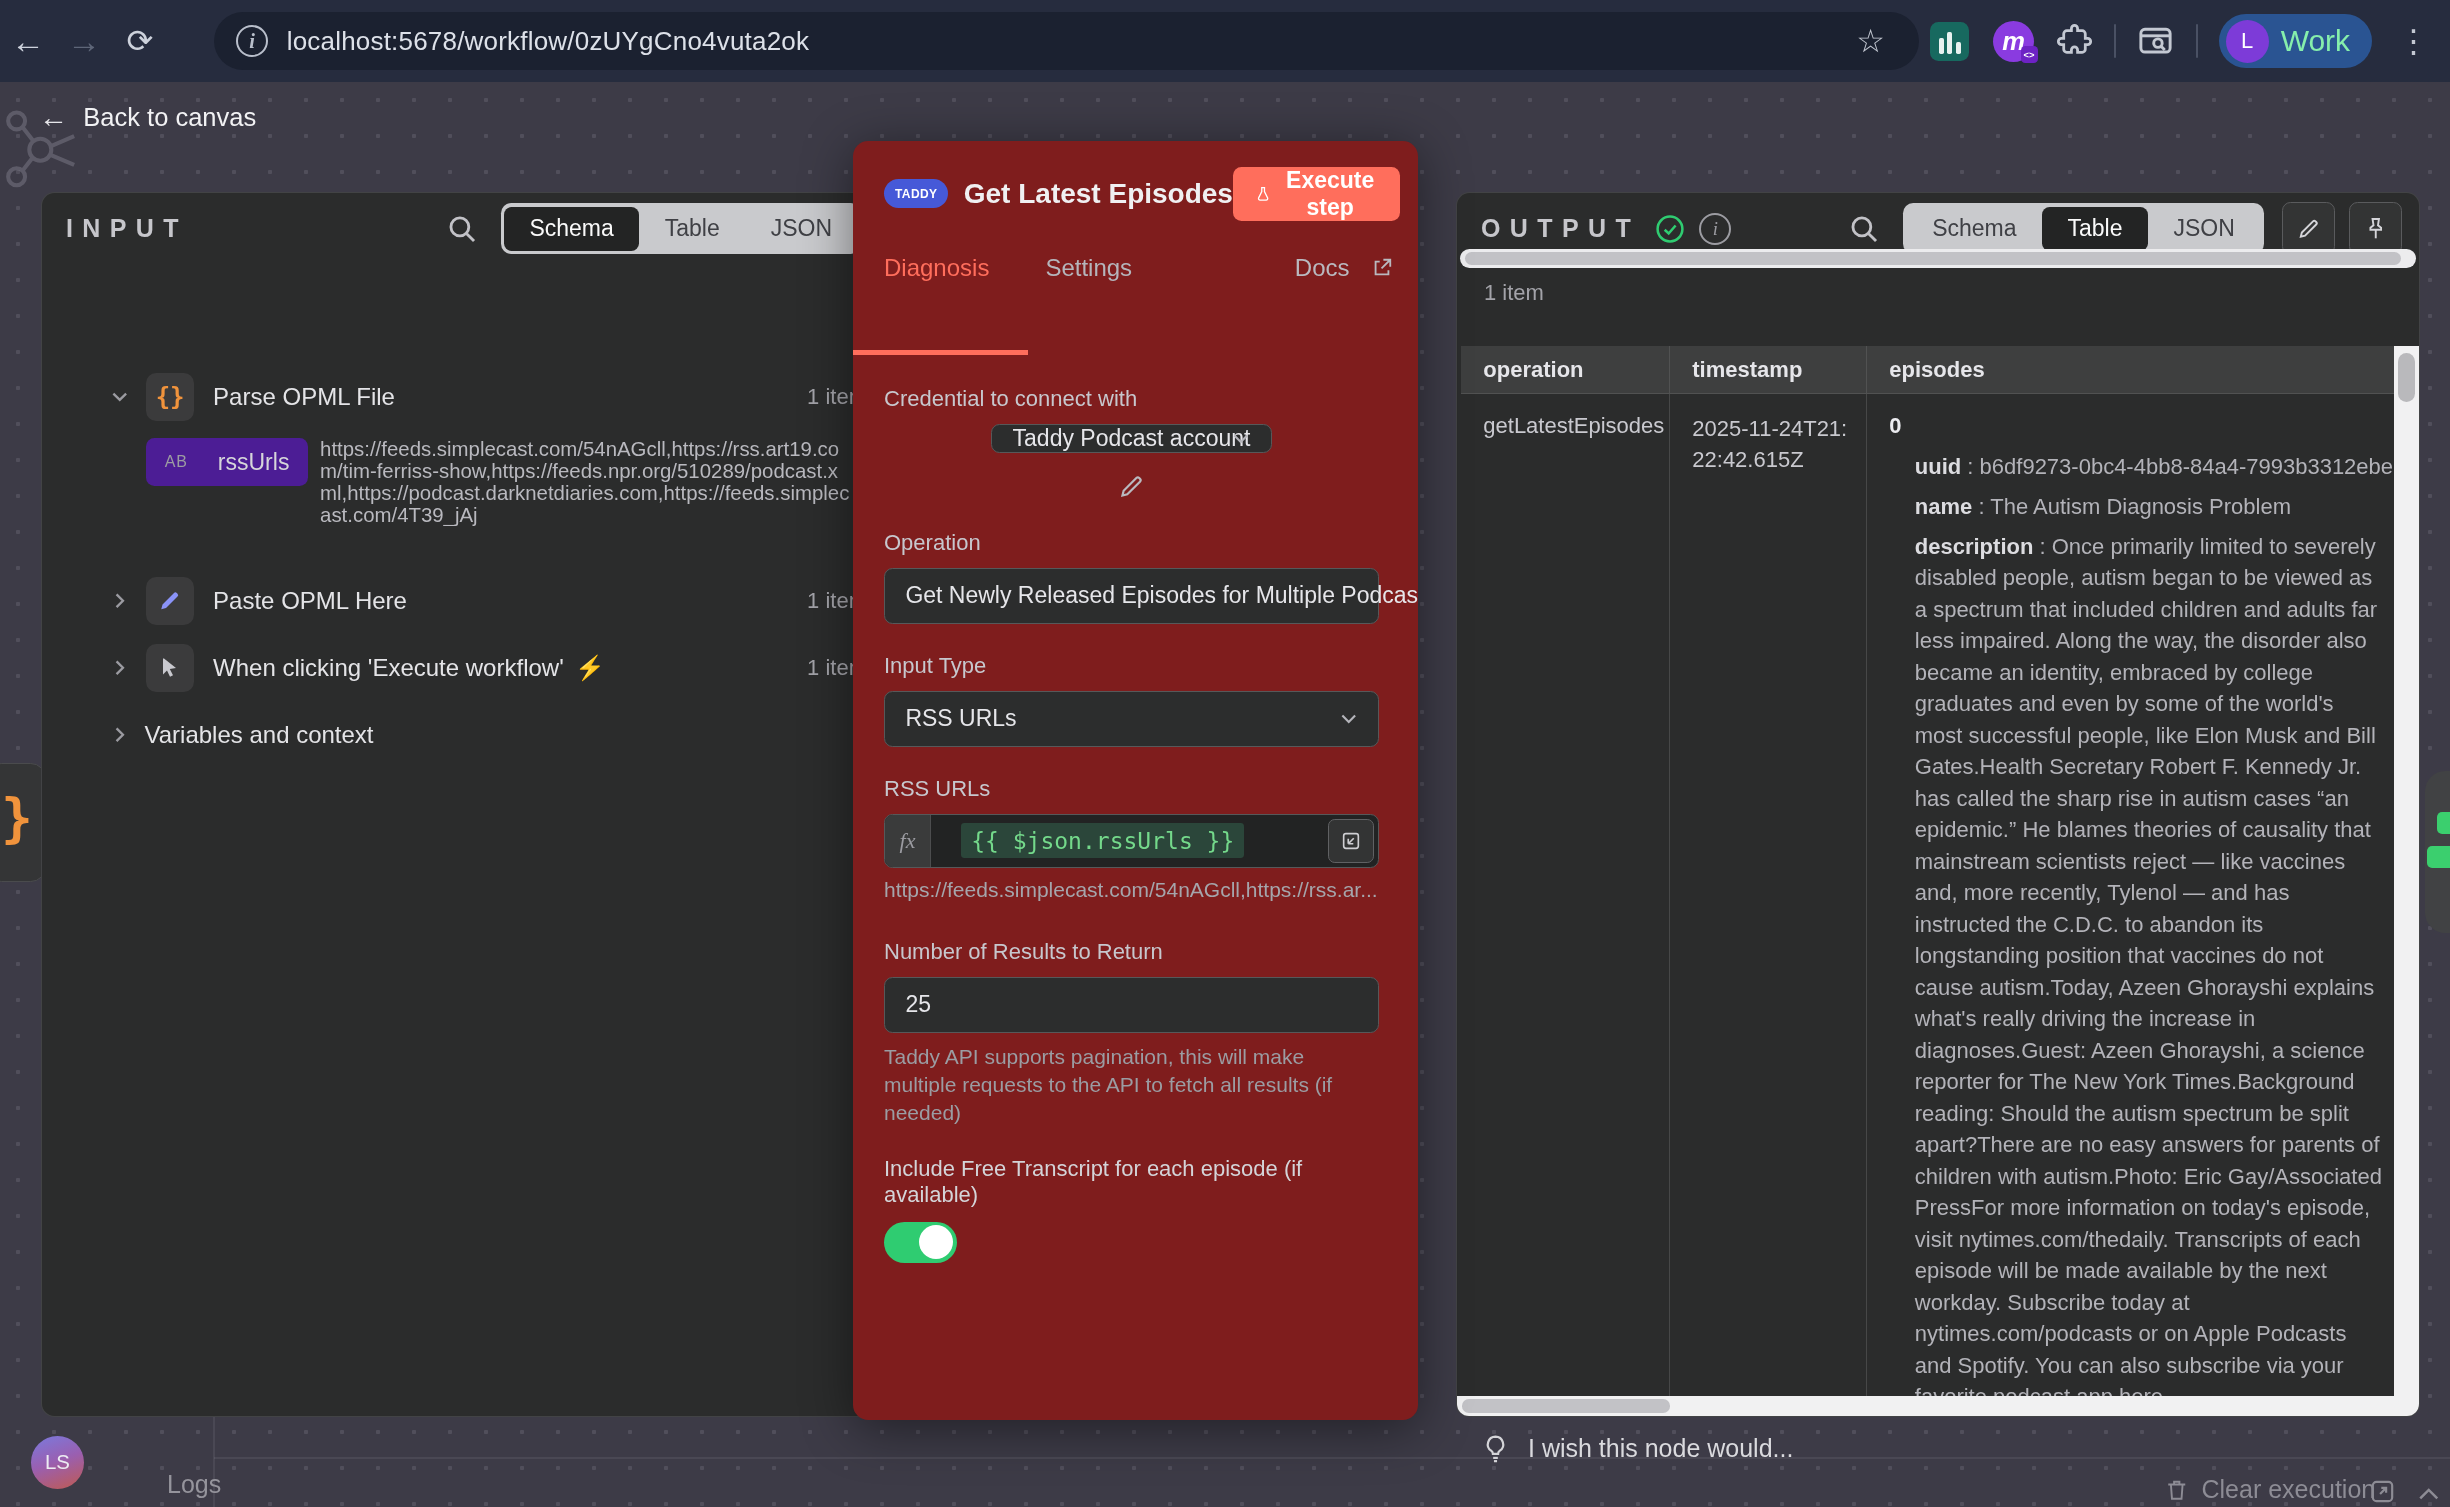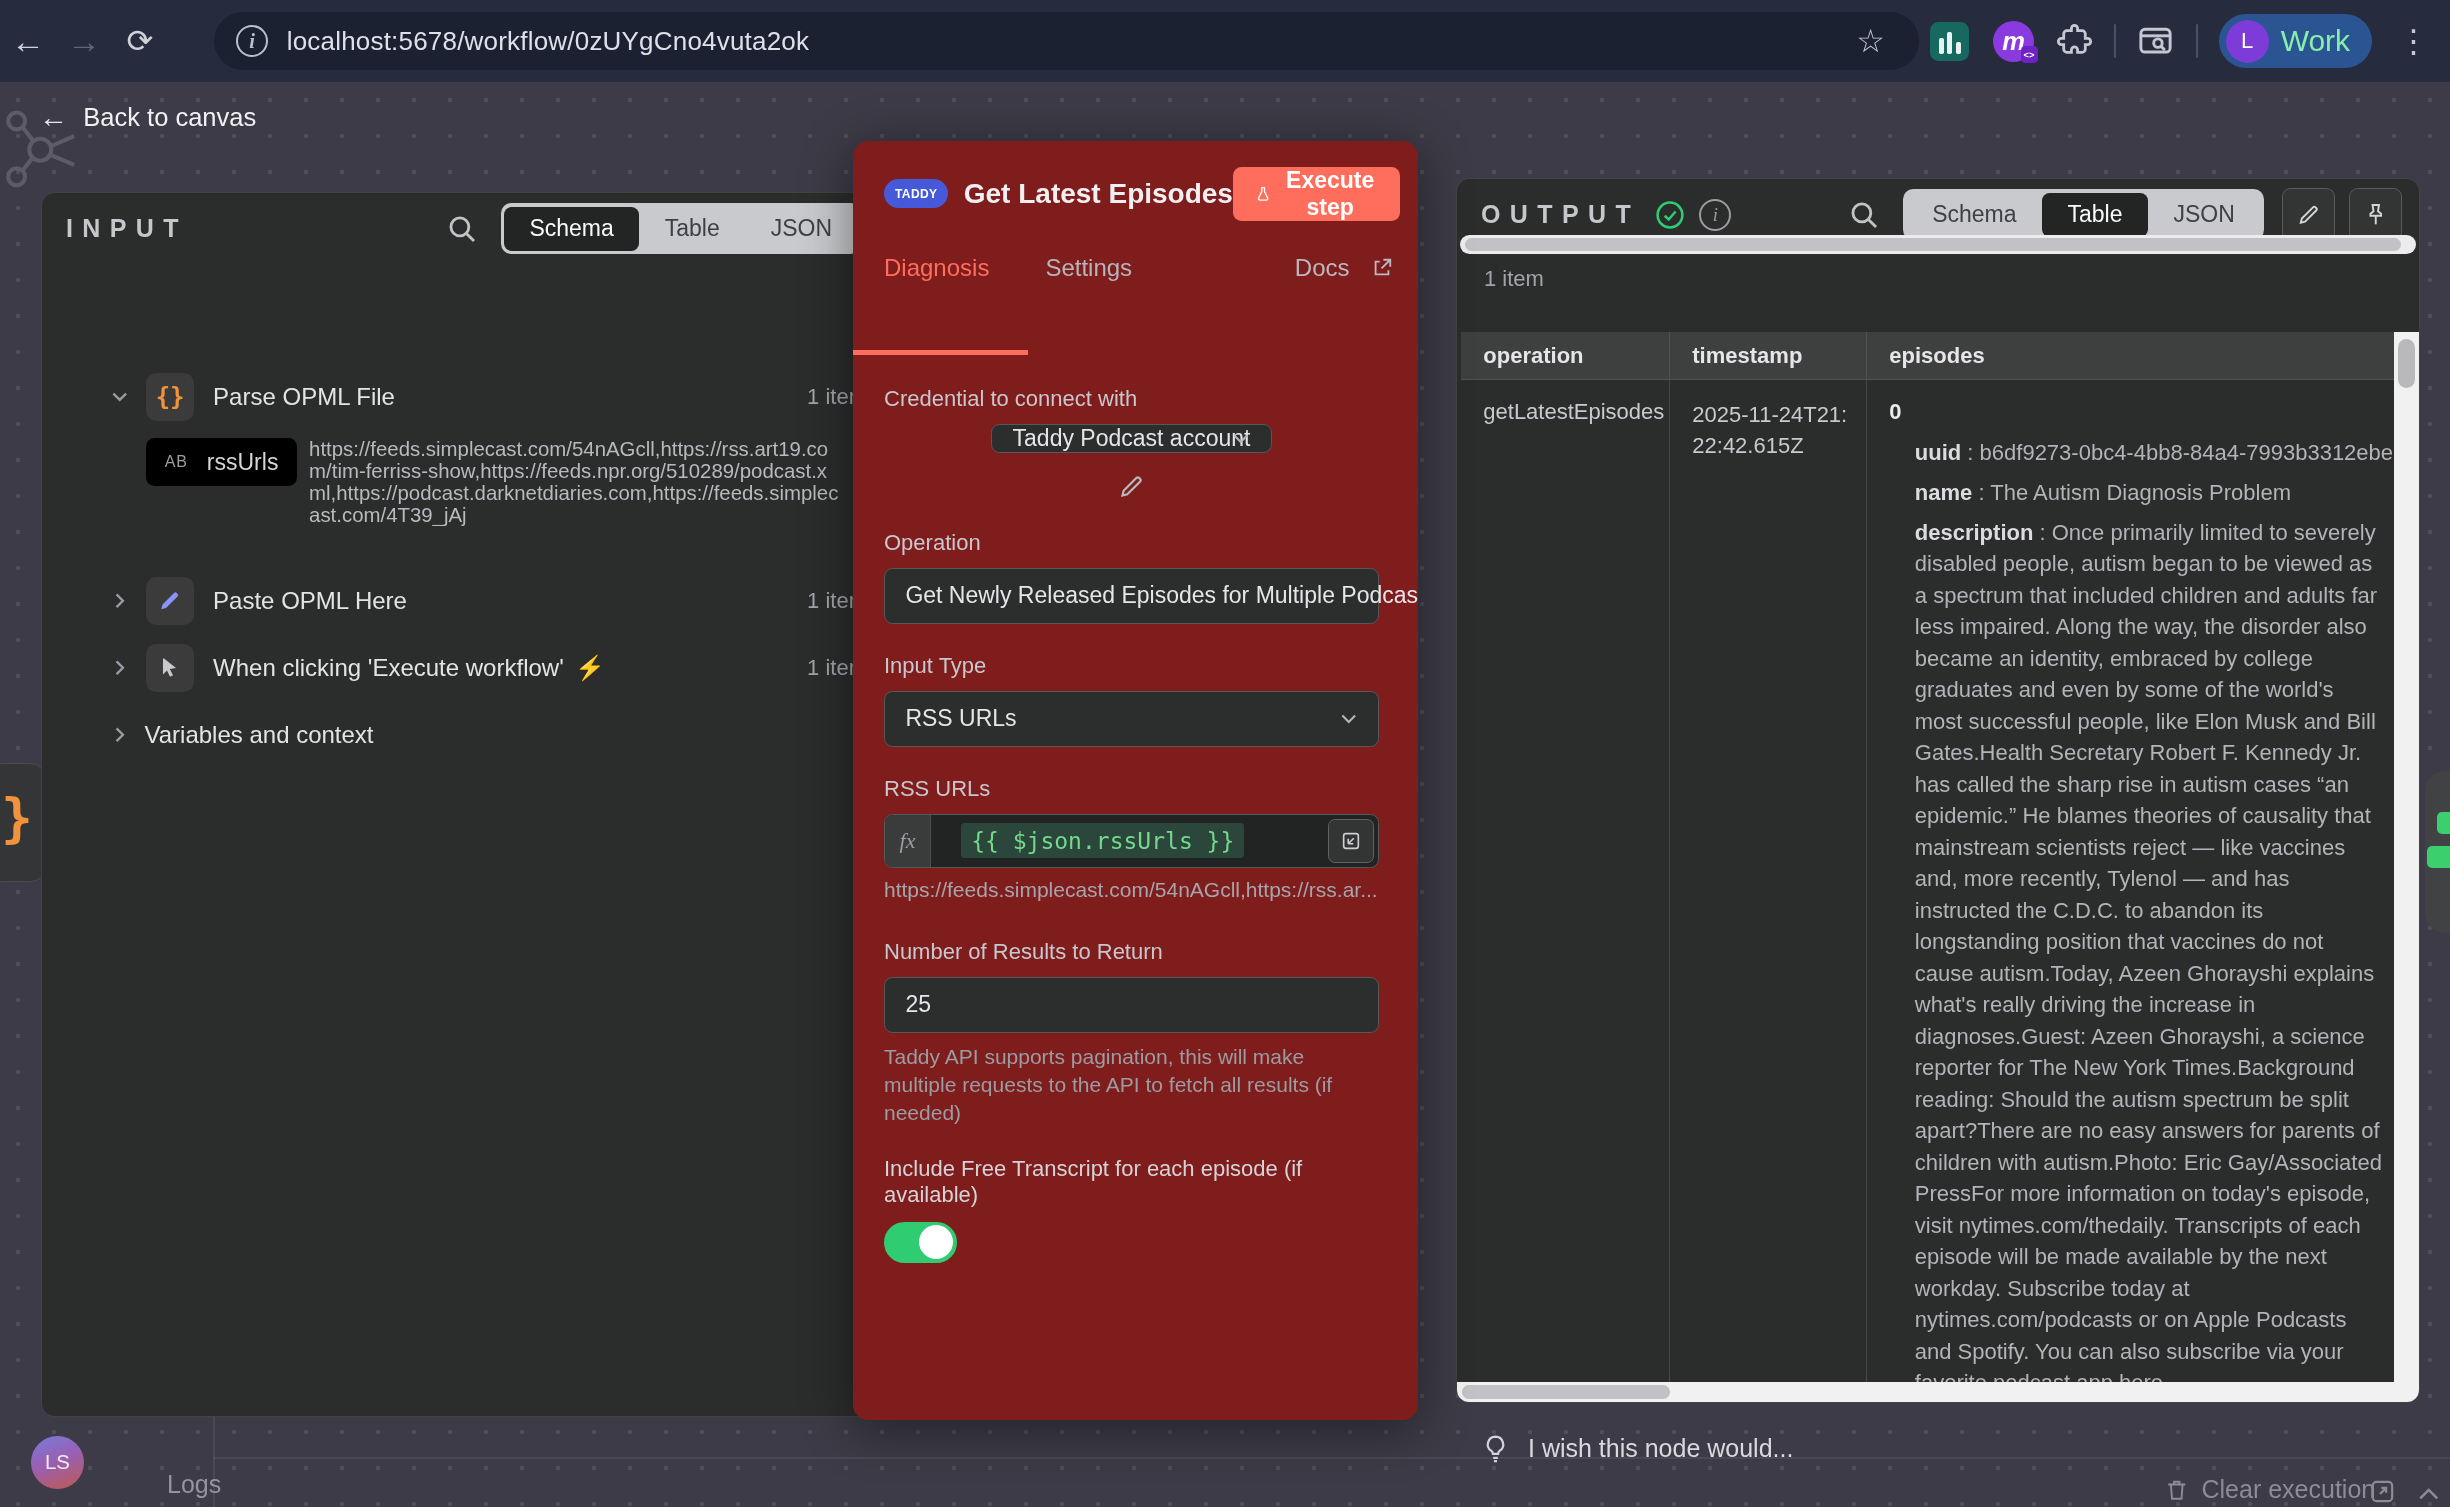--- a/index.html
+++ b/index.html
@@ -86,22 +86,22 @@
   .tree { position:absolute; left:0; top:82px; right:0; bottom:0; }
   .tree-row { position:absolute; left:0; right:31px; height:54px; display:flex; align-items:center; }
   .chev { color:#9b9ba1; flex:0 0 auto; }
   .node-ic { width:48px; height:48px; border-radius:10.2px; background:#3b3b3c; display:flex;
     align-items:center; justify-content:center; margin-left:13.6px; flex:0 0 auto; }
   .node-ic .braces { color:#f0933c; font-family:"DejaVu Sans Mono",monospace; font-size:24px; font-weight:bold; }
   .tree-label { color:#e4e4e7; font-size:24px; margin-left:19px; white-space:nowrap; }
   .tree-count { margin-left:auto; }
   .bolt { color:#ff6d5a; font-size:24px; margin-left:12px; }
   .field-row { position:absolute; left:104px; right:31px; top:163px; display:flex; align-items:flex-start; }
-  .field-pill { background:#000000; border-radius:8.5px; height:48px; display:flex; align-items:center;
-    padding:0 18.7px; gap:19px; flex:0 0 auto; }
+  .field-pill { background:#4c1d95; border-radius:8.5px; height:48px; display:flex; align-items:center;
+    padding:0 18.7px; gap:30px; flex:0 0 auto; }
   .type-badge { color:#9c9ca2; font-size:16px; letter-spacing:0.9px; }
   .field-key { color:#d6d6da; font-size:23px; }
   .field-val { color:#b9b9bf; font-size:20.4px; line-height:22px; margin-left:12px; width:534px;
     word-break:break-all; max-height:112px; overflow:hidden; }
 
   
   .modal { position:absolute; left:853px; top:141px; width:565px; height:1279px; background:#7f1d1d;
     border-radius:15.3px; z-index:30; box-shadow:0 8.5px 51px rgba(0,0,0,.45); overflow:hidden; }
   .modal-head { position:relative; padding:25.5px 25.5px 0 31px; display:flex; align-items:center; }
   .node-badge { background:#4659d8; color:#fff; font-size:12px; font-weight:bold; letter-spacing:0.4px;
@@ -139,21 +139,21 @@
     border-radius:6.8px; background:#333434; color:#cfcfd3; display:flex; align-items:center;
     justify-content:center; cursor:pointer; }
   .preview-line { margin-top:10.2px; color:#a5a5ab; font-size:21px; white-space:nowrap; overflow:hidden; }
   .help-text { margin-top:10.2px; color:#9b9ca2; font-size:21px; line-height:28px; }
   .toggle { margin-top:13.6px; width:73px; height:41px; border-radius:20.4px; background:#2fcc71;
     position:relative; cursor:pointer; }
   .toggle .knob { position:absolute; right:4.3px; top:3.4px; width:34px; height:34px; border-radius:50%;
     background:#fff; }
 
   
-  .output-panel { left:1456px; top:178px; width:964px; height:1225px; }
+  .output-panel { left:1456px; top:192px; width:964px; height:1225px; }
   .output-panel .panel-head { padding:0 17px 0 24px; }
   .out-title-wrap { display:flex; align-items:center; gap:13.6px; }
   .circle-ic { width:32px; height:32px; border-radius:50%; display:flex; align-items:center;
     justify-content:center; }
   .check-ic { color:#2fcc71; }
   .info-ic { border:2.1px solid #9c9ca2; color:#9c9ca2; font-size:18.7px; font-style:italic;
     font-family:"Liberation Serif",serif; }
   .sq-btn { width:53px; height:53px; border:1.3px solid #5a5b5d; background:#333434; border-radius:8.5px;
     display:flex; align-items:center; justify-content:center; color:#d5d5d9; cursor:pointer; }
   .hscroll-top { position:absolute; left:3.4px; top:56px; right:3.4px; height:18.7px; background:#ececee;

